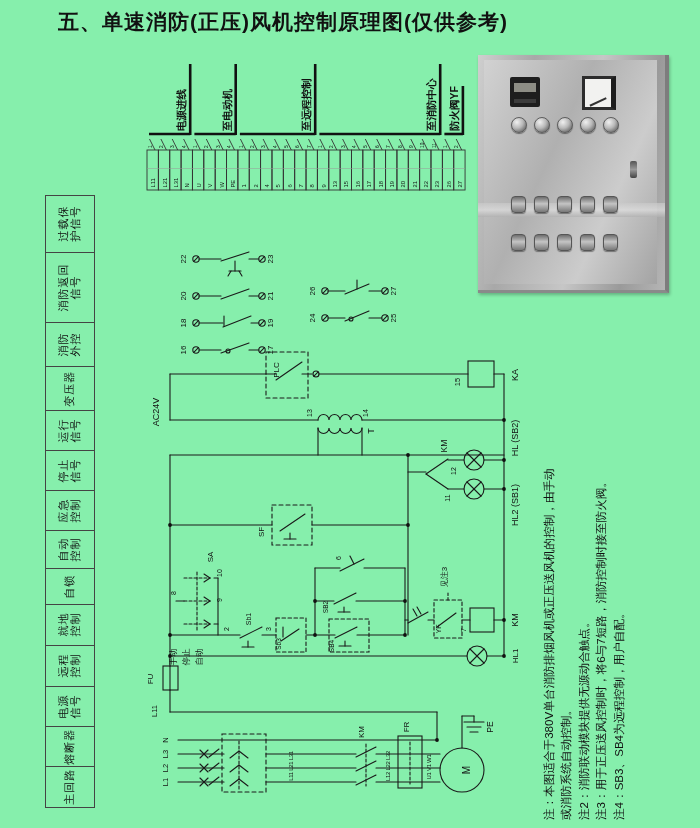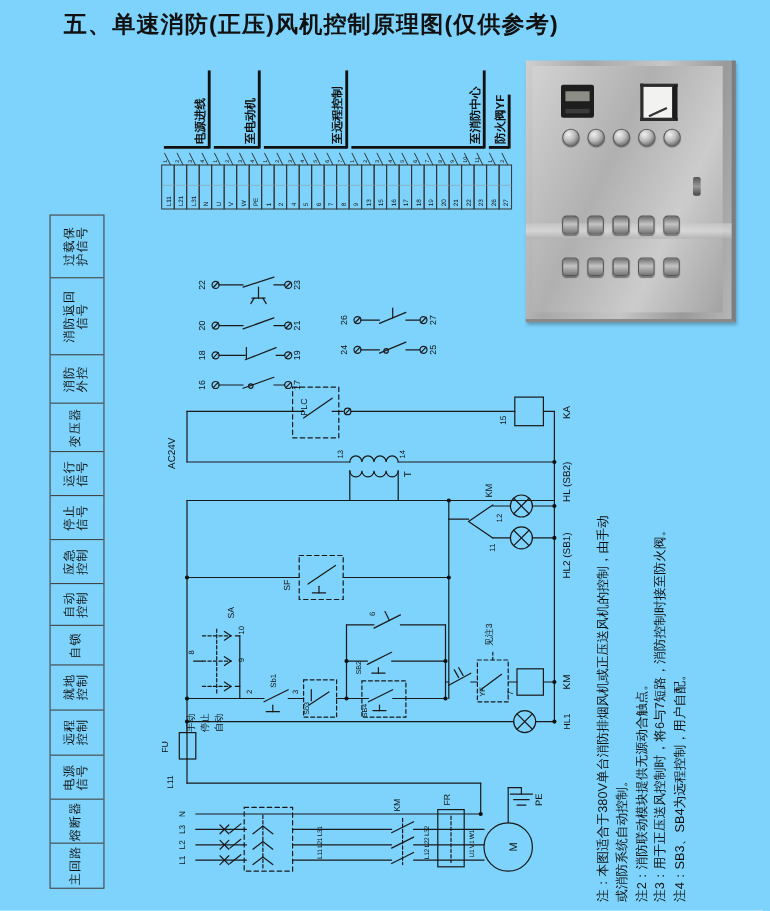--- a/index.html
+++ b/index.html
@@ -1,17 +1,17 @@
 <!DOCTYPE html>
 <html><head>
 <meta charset="utf-8">
 <style>
   html,body{margin:0;padding:0;background:#fff;}
   body{font-family:"Liberation Sans","DejaVu Sans",sans-serif;color:#111;}
-  #page{position:relative;width:700px;height:828px;background:#7dd3fc;overflow:hidden;}
+  #page{position:relative;width:700px;height:828px;background:#86efac;overflow:hidden;}
   #title{position:absolute;left:58px;top:8px;font-size:21px;font-weight:bold;letter-spacing:1px;}
   
   #sidebar{position:absolute;left:45px;top:195px;width:50px;border:1.6px solid #444;box-sizing:border-box;}
   .side-item{border-bottom:1.4px solid #444;display:flex;align-items:center;justify-content:center;box-sizing:border-box;}
   .side-item:last-child{border-bottom:none;}
   .side-item span{transform:rotate(-90deg);white-space:pre-line;text-align:center;font-size:11px;line-height:1.05;letter-spacing:1px;}
   
   #notes{position:absolute;left:540px;top:356px;width:158px;height:464px;}
   #notes .inner{width:464px;height:158px;transform-origin:0 0;transform:rotate(-90deg) translateX(-464px);}
   #notes .note-line{font-size:11.6px;line-height:1.5;white-space:nowrap;}

